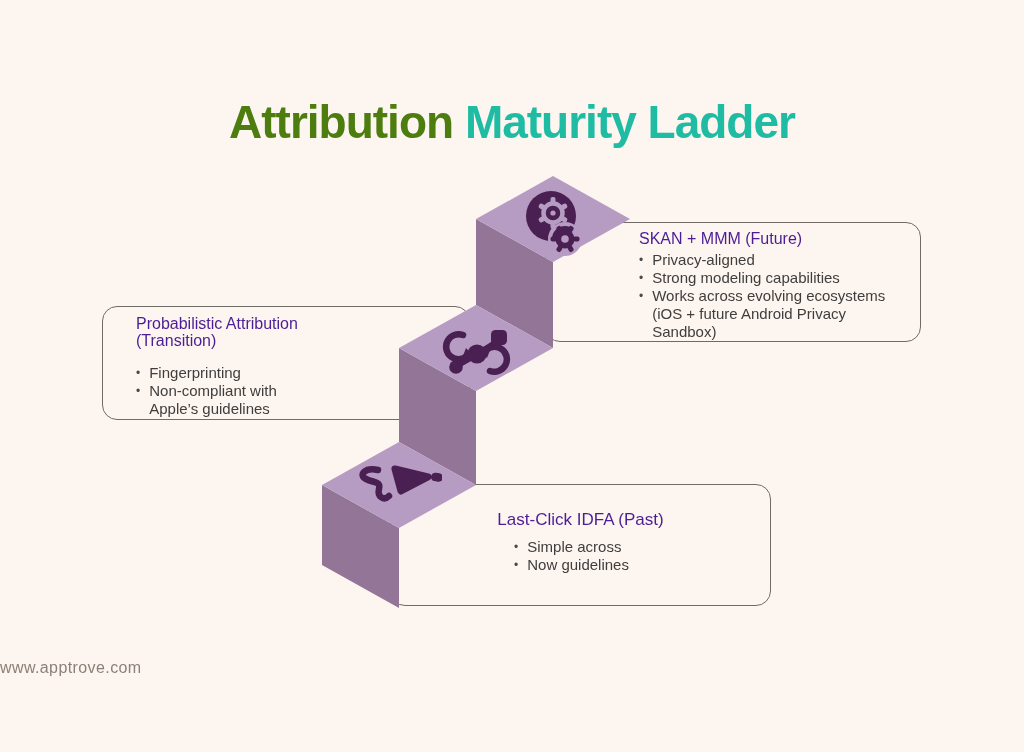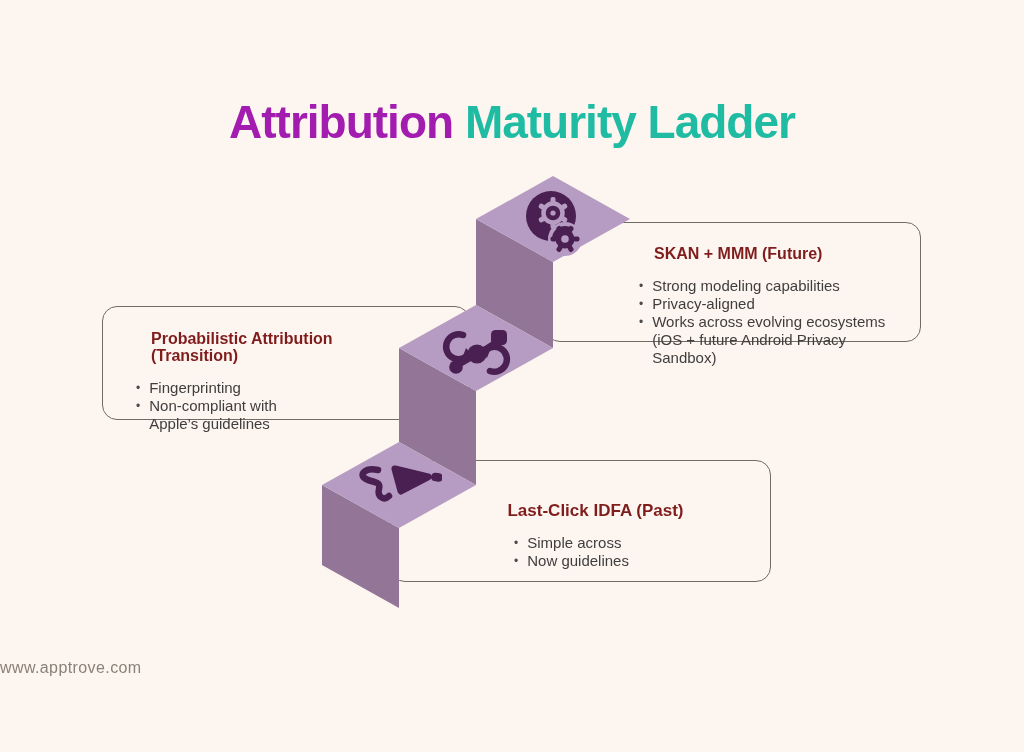--- a/index.html
+++ b/index.html
@@ -10,35 +10,35 @@
     -webkit-font-smoothing:antialiased;
   }
   .canvas{position:absolute;inset:0;}
 
   
   .title{
     position:absolute;top:64px;left:0;width:1024px;
     text-align:center;font-size:46px;font-weight:700;letter-spacing:-1px;
     white-space:nowrap;
   }
-  .title .dark{color:#a21caf;}
+  .title .dark{color:#4d7c0f;}
   .title .teal{color:#1fbca3;margin-top:48px;}
 
   
   .callout{
     position:absolute;background:#fdf5ef;
     border:1.4px solid #6e6c64;border-radius:15px;
     z-index:1;box-sizing:border-box;
   }
   .box-future{left:545px;top:222px;width:376px;height:120px;}
   .box-transition{left:102px;top:306px;width:368px;height:114px;}
-  .box-past{left:390px;top:460px;width:381px;height:122px;}
+  .box-past{left:390px;top:484px;width:381px;height:122px;}
 
   .box-heading{
-    font-size:16px;line-height:17px;font-weight:700;color:#7f1d1d;margin:15px;
+    font-size:16px;line-height:17px;font-weight:400;color:#4c1d95;margin:0;
   }
   .bullets{list-style:none;margin:0;padding:0;}
   .bullets li{
     display:flex;align-items:flex-start;gap:9px;
     font-size:15px;line-height:18px;color:#3f3e3e;
   }
   .bullets li::before{
     content:"\2022";font-size:12px;line-height:18px;color:#4a4a4a;flex:0 0 auto;
   }
 
@@ -68,24 +68,24 @@
 
 <div class="canvas">
 
   <h1 class="title"><span class="dark">Attribution</span><span> </span><span class="teal">Maturity Ladder</span></h1>
 
   <div class="callout box-future">
     <div class="box-inner">
       <h2 class="box-heading">SKAN + MMM (Future)</h2>
       <ul class="bullets">
         <li>
-            <span>Strong modeling capabilities</span>
+            <span>Privacy-aligned</span>
           </li>
         <li>
-            <span>Privacy-aligned</span>
+            <span>Strong modeling capabilities</span>
           </li>
         <li>
             <span>Works across evolving ecosystems (iOS + future Android Privacy Sandbox)</span>
           </li>
       </ul>
     </div>
   </div>
 
   <div class="callout box-transition">
     <div class="box-inner">

